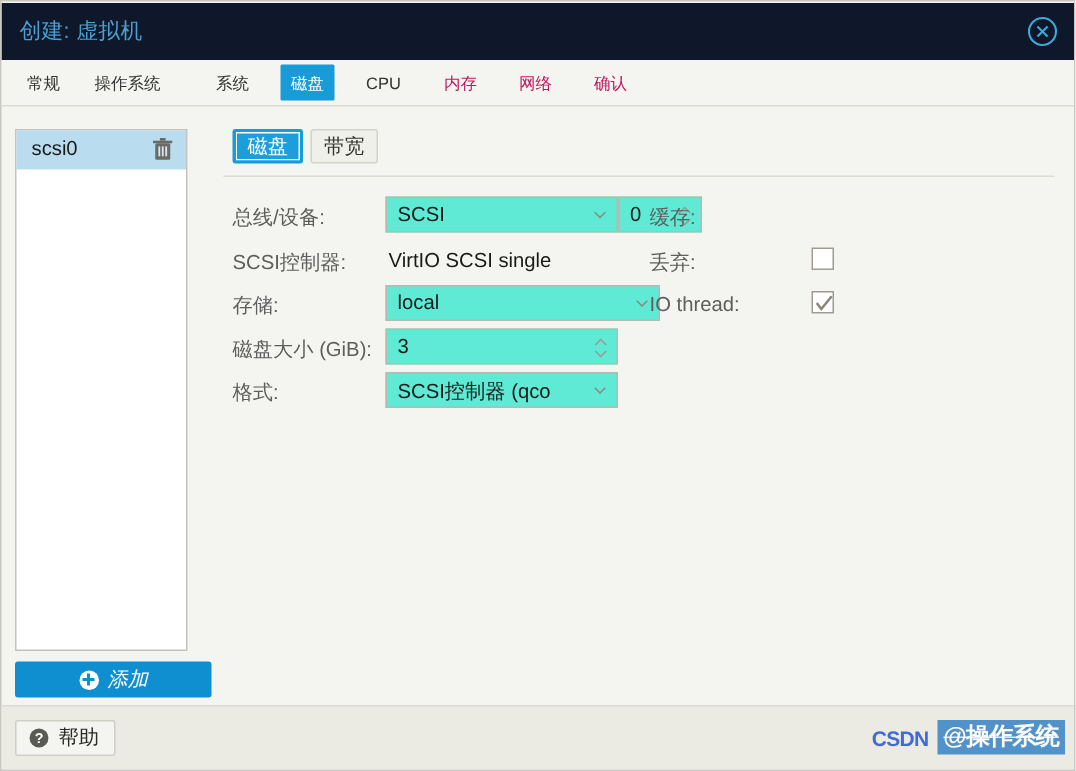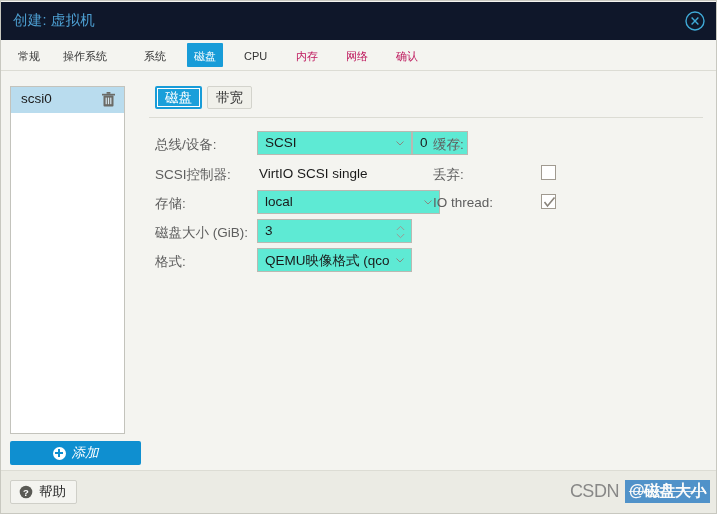--- a/index.html
+++ b/index.html
@@ -197,21 +197,21 @@
   }
 
   
   #watermark {
     position: absolute; right: 6px; bottom: 10px;
     display: flex; align-items: center; gap: 6px;
     opacity: 0.82;
     pointer-events: none;
   }
   #wm-csdn {
-    font-size: 18px; color: #737373; font-weight: normal;
+    font-size: 14px; color: #1d4ed8; font-weight: bold;
     letter-spacing: -0.5px;
   }
   #wm-user {
     font-size: 16px; color: #ffffff; font-weight: bold;
     background: #2f7fc4;
     padding: 1px 4px;
     letter-spacing: -0.5px;
     text-decoration: line-through;
     text-decoration-color: rgba(255,255,255,0.85);
   }
@@ -302,21 +302,21 @@
     <div class="ctl" style="left:108px; top:133px; width:155px">
       <span class="val">3</span>
       <svg class="spin" viewBox="0 0 9 14">
         <polyline points="0.8,5 4.5,1.3 8.2,5" fill="none" stroke="#9a9a93" stroke-width="1"></polyline>
         <polyline points="0.8,9 4.5,12.7 8.2,9" fill="none" stroke="#9a9a93" stroke-width="1"></polyline>
       </svg>
     </div>
 
     <div class="field-label" style="left:6px; top:167px">格式:</div>
     <div class="ctl" style="left:108px; top:162px; width:155px">
-      <span class="val" style="width:132px">QEMU映像格式 (qco</span>
+      <span class="val" style="width:132px">SCSI控制器 (qco</span>
       <svg class="chev" viewBox="0 0 8 5">
         <polyline points="0.5,0.5 4,4 7.5,0.5" fill="none" stroke="#888880" stroke-width="1"></polyline>
       </svg>
     </div>
 
     <div class="field-label" style="left:284px; top:50px">缓存:</div>
 
     <div class="field-label" style="left:284px; top:80px">丢弃:</div>
     <div class="cbox" style="left:392px; top:79px"></div>
 
@@ -333,17 +333,17 @@
     <button id="help-btn">
       <svg width="14" height="14" viewBox="0 0 14 14">
         <circle cx="7" cy="7" r="6.3" fill="#5a5a55"></circle>
         <text x="7" y="10.6" font-size="9.5" fill="#ffffff" text-anchor="middle" font-family="Liberation Sans, sans-serif" font-weight="bold">?</text>
       </svg>
       <span>帮助</span>
     </button>
 
     <div id="watermark">
       <span id="wm-csdn">CSDN</span>
-      <span id="wm-user">@磁盘大小</span>
+      <span id="wm-user">@操作系统</span>
     </div>
   </div>
 
 </div>
 
 </body></html>

